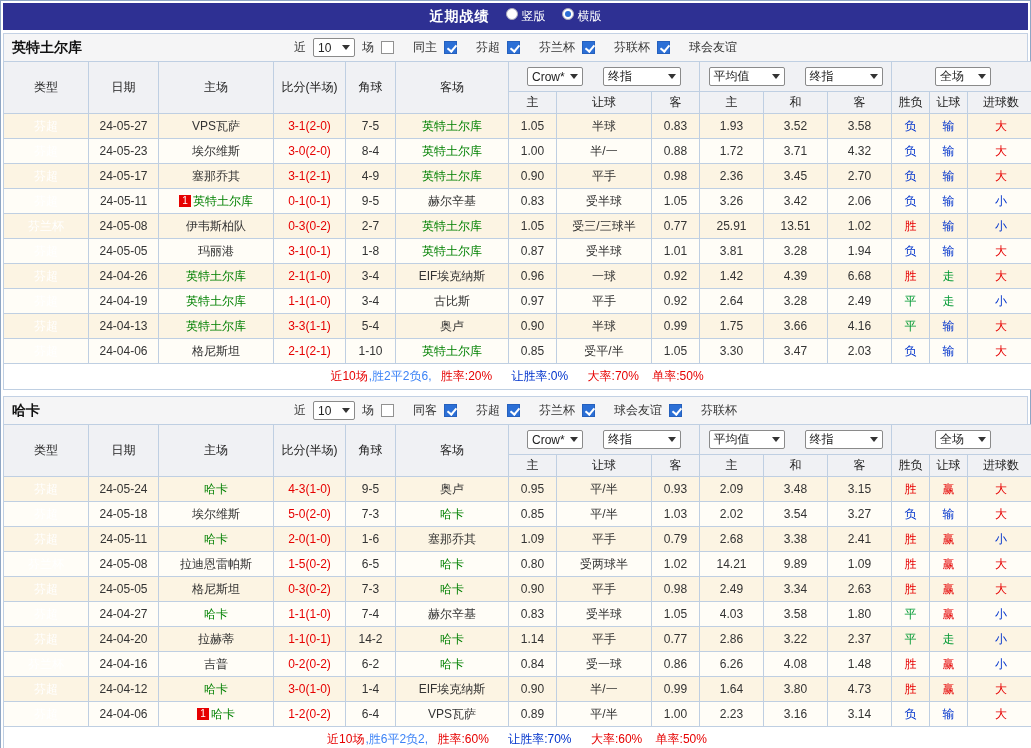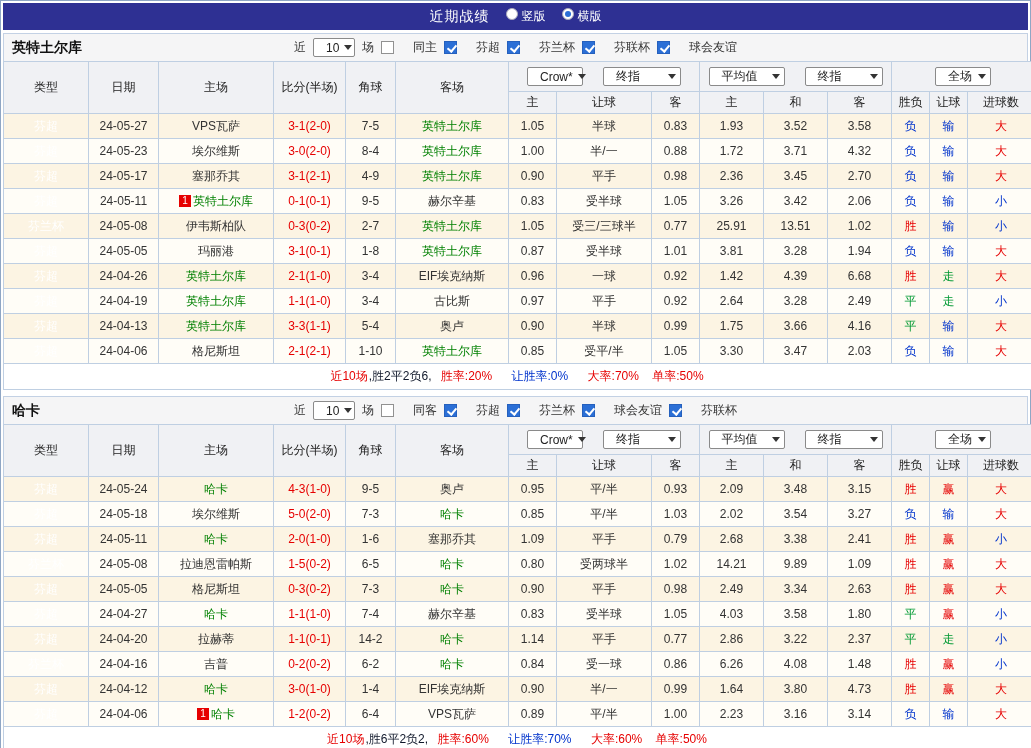--- a/index.html
+++ b/index.html
@@ -1,32 +1,32 @@
 <!DOCTYPE html>
 <html><head>
 <meta charset="utf-8">
 <style>
 *{box-sizing:border-box;margin:0;padding:0}
 body{width:1031px;font-family:"Liberation Sans","DejaVu Sans",sans-serif;font-size:12px;color:#333;background:#fff}
 .page{width:1031px;border:1px solid #8fa6c4;background:#fff;padding:2px}
 .topbar{height:27px;background:#2e3093;display:flex;align-items:center;justify-content:center;gap:16px;color:#fff;margin-bottom:3px}
-.topbar .title{font-size:14px;font-weight:normal;letter-spacing:1px}
+.topbar .title{font-size:14px;font-weight:bold;letter-spacing:1px}
 .radio-wrap{display:inline-flex;align-items:flex-start;gap:4px;cursor:pointer;font-size:12px}
 .radio{width:12px;height:12px;border-radius:50%;background:#fff;border:1px solid #aab;position:relative;display:inline-block}
 .radio.on::after{content:"";position:absolute;left:2px;top:2px;right:2px;bottom:2px;border-radius:50%;background:#2b6fd6}
 .section{margin-top:2px}
 .section + .section{margin-top:6px}
 .team-header{position:relative;height:28px;background:#f5f5f6;border:1px solid #c3d1e4;border-bottom:none;display:flex;align-items:center}
 .team-name{position:absolute;left:8px;font-size:14px;font-weight:bold;color:#111}
 .filters{margin:0 auto;display:flex;align-items:center;gap:7px}
 .cbw{display:inline-flex;align-items:center;gap:19px;cursor:pointer}
 .cb{width:13px;height:13px;border:1px solid #919191;background:#fff;display:inline-block;position:relative}
 .cb.on{background:#2b6fd6;border-color:#2560bd}
 .cb.on::after{content:"";position:absolute;left:4px;top:1px;width:4px;height:7px;border:solid #fff;border-width:0 2px 2px 0;transform:rotate(40deg)}
-.sel{display:inline-flex;align-items:center;justify-content:space-between;height:19px;background:#fff;border:1px solid #8a8a8a;border-radius:2px;padding:0 4px 0 12px;cursor:pointer;gap:5px;color:#222}
+.sel{display:inline-flex;align-items:center;justify-content:space-between;height:19px;background:#fff;border:1px solid #8a8a8a;border-radius:2px;padding:0 4px 0 4px;cursor:pointer;gap:5px;color:#222}
 .caret{width:0;height:0;border-left:4px solid transparent;border-right:4px solid transparent;border-top:5px solid #333;display:inline-block}
 .sel-count{width:42px}
 .sel-co{width:56px}
 .sel-fin{width:78px}
 .sel-avg{width:76px}
 .sel-full{width:56px}
 table{width:100%;border-collapse:collapse;table-layout:fixed}
 th,td{border:1px solid #bfcfe2;text-align:center;white-space:nowrap;overflow:hidden}
 thead th{background:#f0f1f4;font-weight:normal;color:#222}
 thead tr.r1 th{height:30px}
@@ -40,21 +40,21 @@
 .score{color:#e60000}
 .tn{color:#333;cursor:pointer}
 .tn.green{color:#008000}
 .badge{display:inline-block;background:#e60000;color:#fff;width:12px;height:12px;line-height:12px;font-size:10px;text-align:center;margin-right:2px;vertical-align:1px}
 .c-r{color:#e60000}
 .c-g{color:#009933}
 .c-b{color:#0033cc}
 tfoot td{height:26px;background:#fff}
 .s-red{color:#e60000;margin:0 5px}
 .s-blue{color:#0033cc;margin:0 11px}
-.s-black{color:#0f172a;margin:12px 1px}
+.s-black{color:#3b82f6;margin:12px 1px}
 .s-tight{margin:4px 0 0 1px}
 </style>
 </head>
 <body>
 
 <div class="page">
 
   <div class="topbar">
     <span class="title">近期战绩</span>
     <label class="radio-wrap">

